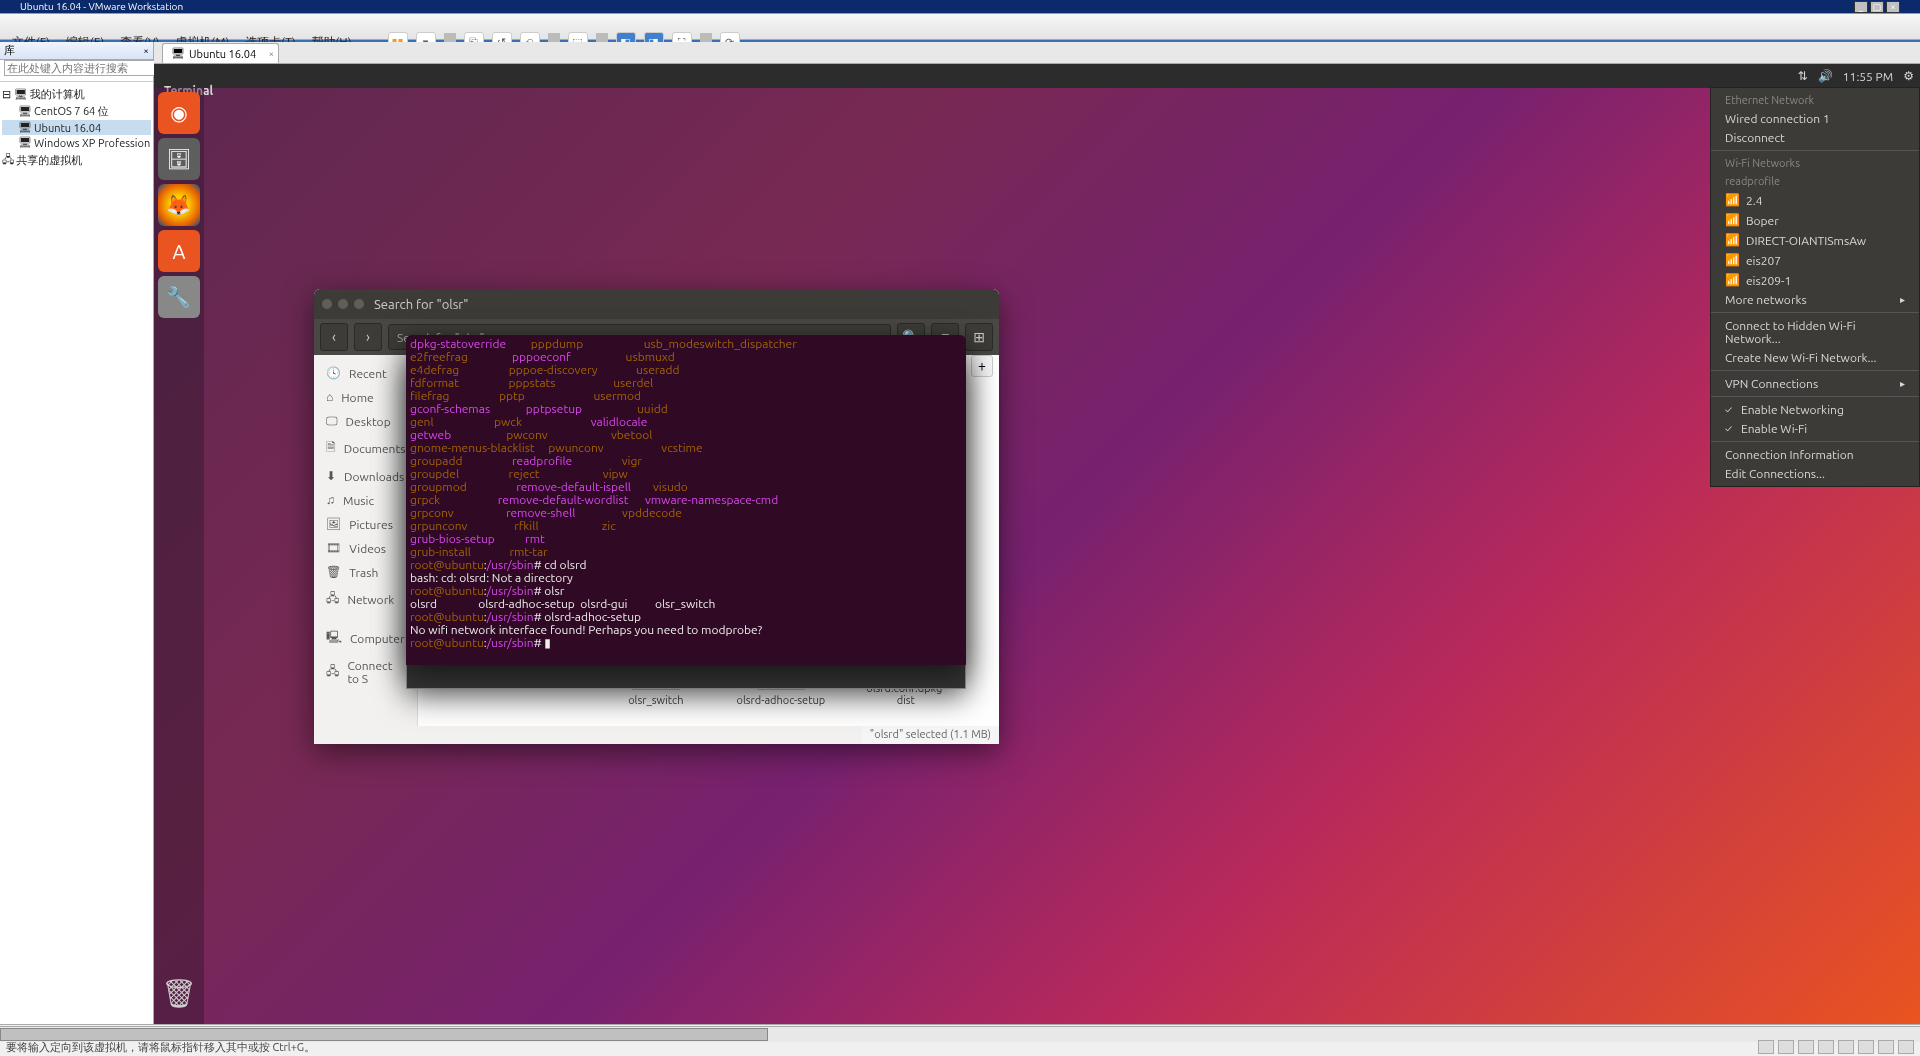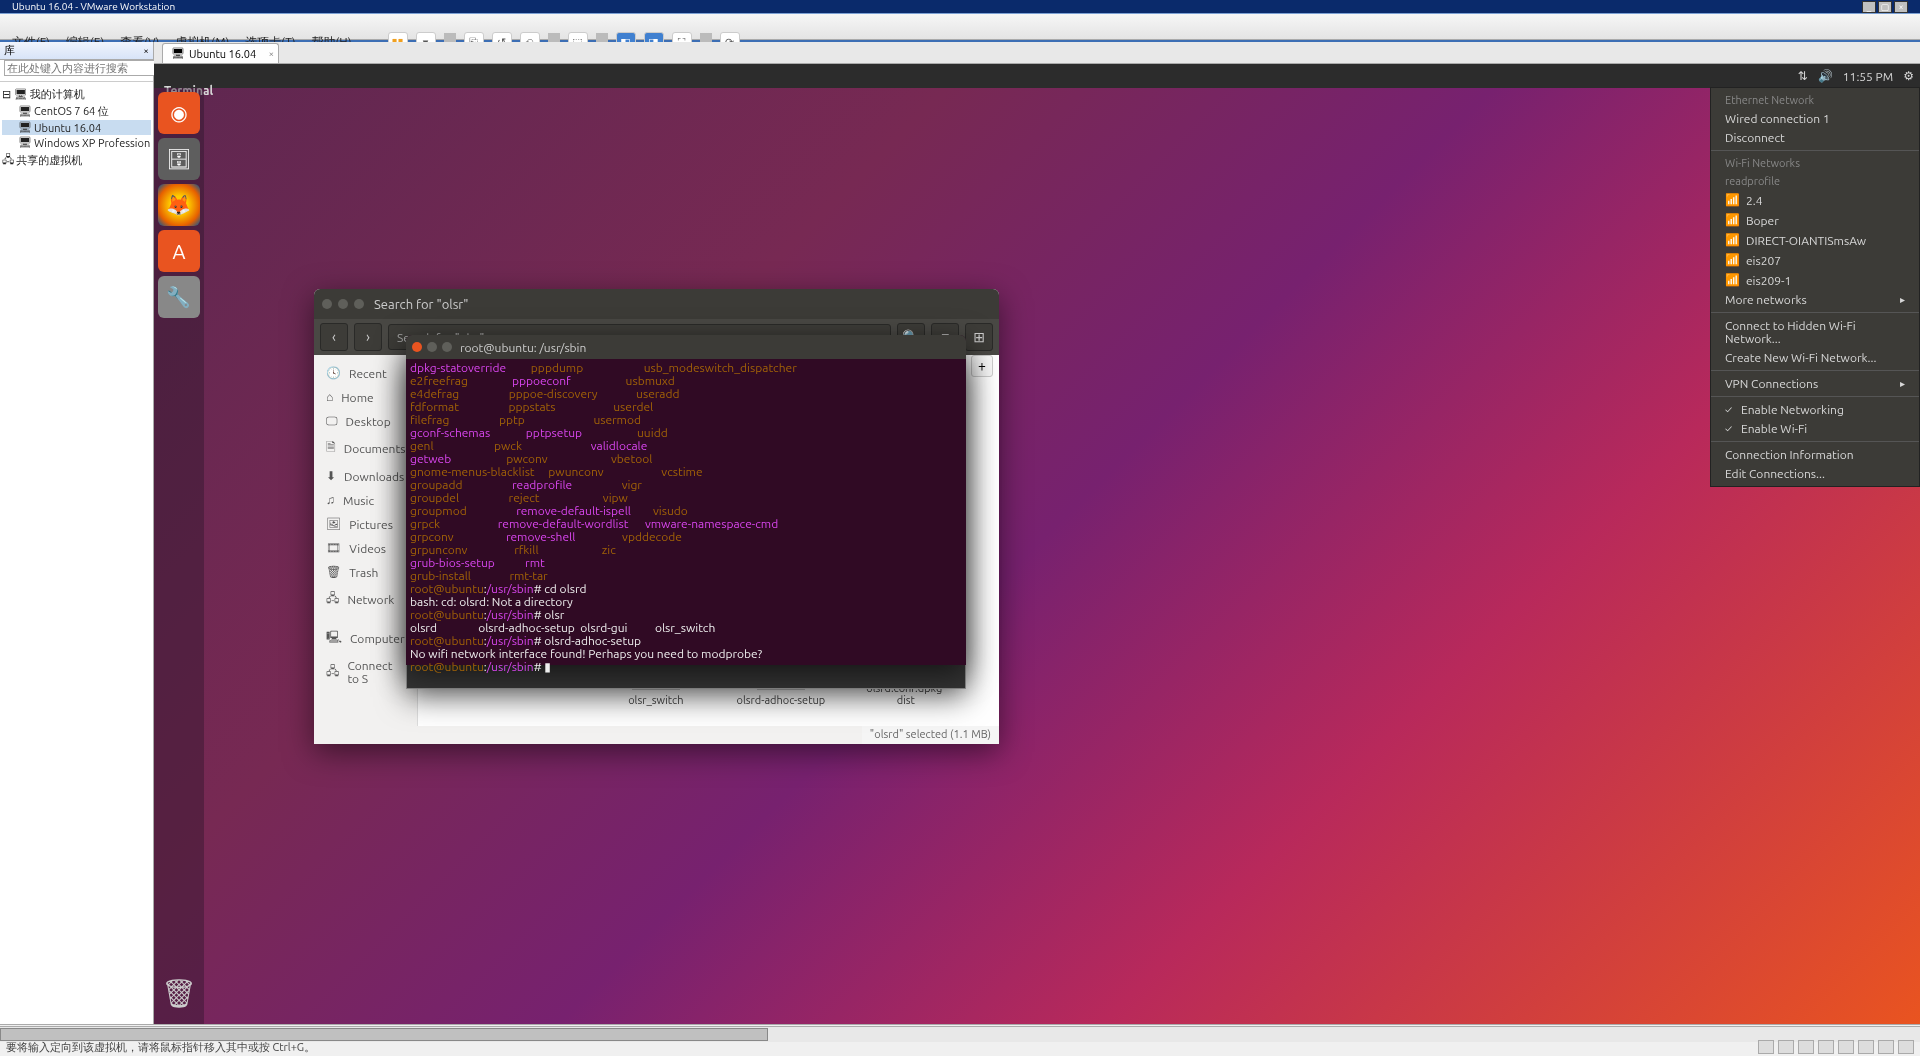--- a/index.html
+++ b/index.html
@@ -1,17 +1,17 @@
 <!DOCTYPE html>
 <html><head>
 <meta charset="utf-8">
 <style>
 * { margin: 0; padding: 0; box-sizing: border-box; font-family: "Ubuntu", "Segoe UI", Arial, sans-serif; }
 body { width: 1920px; height: 1056px; background: #3c6eb4; overflow: hidden; position: relative; }
-.vmware-title { height: 14px; background: #0a2a6b; color: #fff; font-size: 10px; padding: 0 12px; display: flex; align-items: center; border-bottom:1px solid #7ba0d4; }
+.vmware-title { height: 14px; background: #0a2a6b; color: #fff; font-size: 10px; padding: 0 20px; display: flex; align-items: center; border-bottom:1px solid #7ba0d4; }
 .vmware-title .wincontrols { margin-left:auto; display:flex; gap:2px; }
 .vmware-title .wincontrols span { width:14px; height:12px; background:#c0c0c0; border:1px solid #333; display:inline-flex; align-items:center; justify-content:center; font-size:9px; }
 .vmware-menu { height: 26px; background: linear-gradient(#f6f6f6,#e4e4e4); border-bottom: 1px solid #aaa; display: flex; align-items: center; font-size: 12px; padding: 0 6px; gap: 4px; }
 .vmware-menu span { padding: 2px 6px; color:#222;margin-top:31px; }
 .vmware-tool { height: 28px; background: linear-gradient(#f0f0f0,#dcdcdc); border-bottom:1px solid #aaa; display:flex; align-items:center; padding:0 6px; gap:8px; }
 .vmware-tool .ticon { width:20px; height:20px; border:1px solid #ccc; border-radius:3px; display:inline-flex; align-items:center; justify-content:center; font-size:11px; color:#555; background:#fff; }
 .vmware-tool .sep { width:1px; height:18px; background:#bbb; }
 .lib-panel { position:absolute; left:0; top:42px; width:154px; bottom:32px; background:#fff; border-right:1px solid #aaa; font-size:11px; }
 .lib-header { height:18px; background:linear-gradient(#f0f4fc,#d8e4f8); border-bottom:1px solid #aaa; padding:0 4px; display:flex; align-items:center; justify-content:space-between; }
 .lib-search { height:22px; border-bottom:1px solid #ccc; display:flex; align-items:flex-start; padding:0 4px; }
@@ -303,28 +303,20 @@
               <span class="fname">olsrd.conf.dpkg-dist</span>
             </div>
           <div class="file-item selected"></div>
           <div style="position:absolute; right:6px; top:66px; width:22px; height:22px; border:1px solid #ccc; border-radius:3px; background:#f8f8f8; display:flex; align-items:center; justify-content:center; font-size:14px;">+</div>
         </div>
       </div>
       <div class="naut-status">"olsrd" selected  (1.1 MB)</div>
     </div>
 
     <div class="terminal">
-      <div class="term-header">
-        <div class="dots">
-            <div class="dot r"></div>
-            <div class="dot g"></div>
-            <div class="dot g"></div>
-          </div>
-        <span>root@ubuntu: /usr/sbin</span>
-      </div>
       <div class="term-body" id="term-body"><span class="c">dpkg-statoverride</span>         <span class="g">pppdump</span>                      <span class="g">usb_modeswitch_dispatcher</span>     
 <span class="g">e2freefrag</span>                <span class="c">pppoeconf</span>                    <span class="g">usbmuxd</span>                       
 <span class="g">e4defrag</span>                  <span class="g">pppoe-discovery</span>              <span class="g">useradd</span>                       
 <span class="g">fdformat</span>                  <span class="g">pppstats</span>                     <span class="g">userdel</span>                       
 <span class="g">filefrag</span>                  <span class="g">pptp</span>                         <span class="g">usermod</span>                       
 <span class="c">gconf-schemas</span>             <span class="c">pptpsetup</span>                    <span class="g">uuidd</span>                         
 <span class="g">genl</span>                      <span class="g">pwck</span>                         <span class="c">validlocale</span>                   
 <span class="c">getweb</span>                    <span class="g">pwconv</span>                       <span class="g">vbetool</span>                       
 <span class="g">gnome-menus-blacklist</span>     <span class="g">pwunconv</span>                     <span class="g">vcstime</span>                       
 <span class="g">groupadd</span>                  <span class="c">readprofile</span>                  <span class="g">vigr</span>                          

